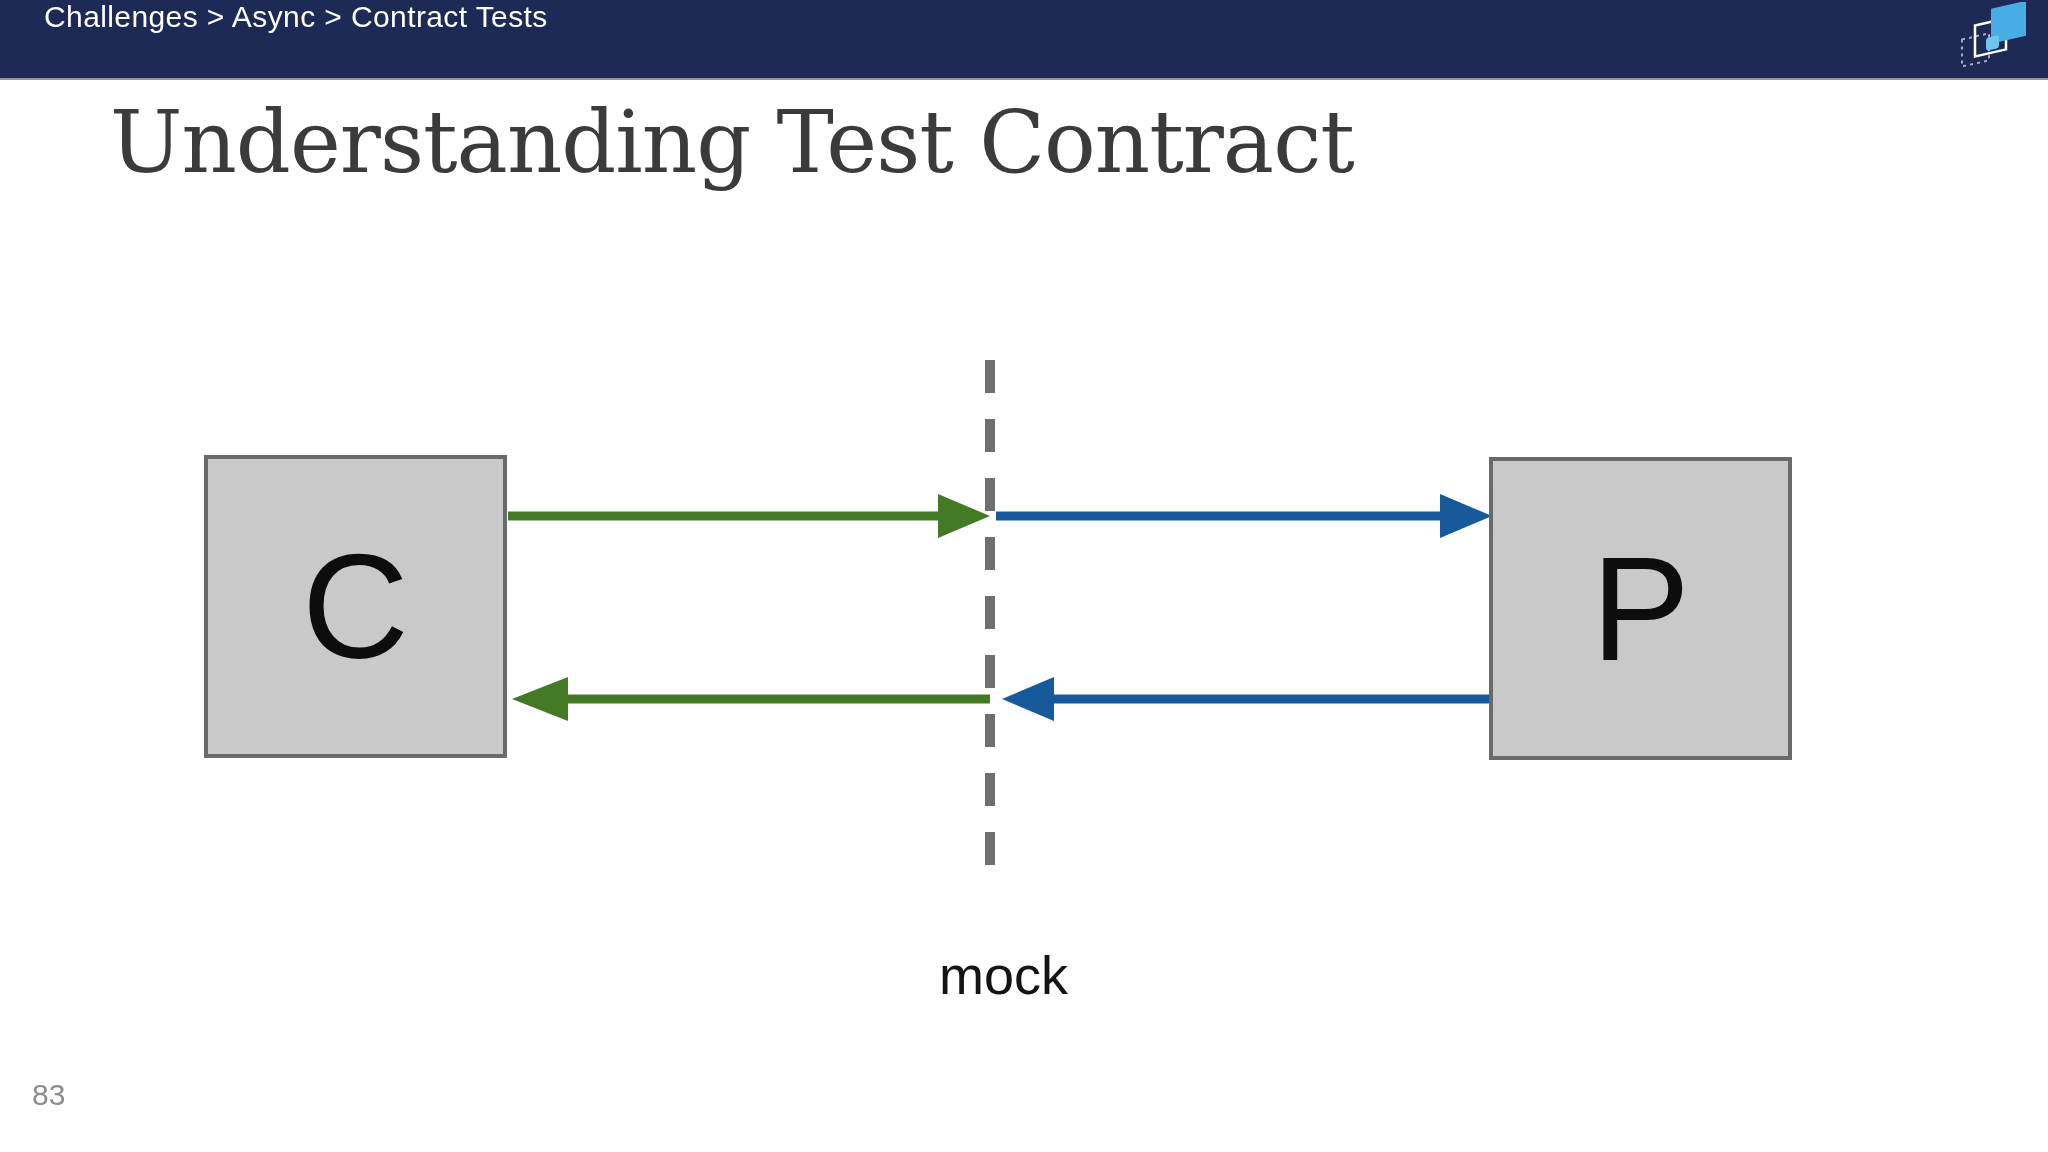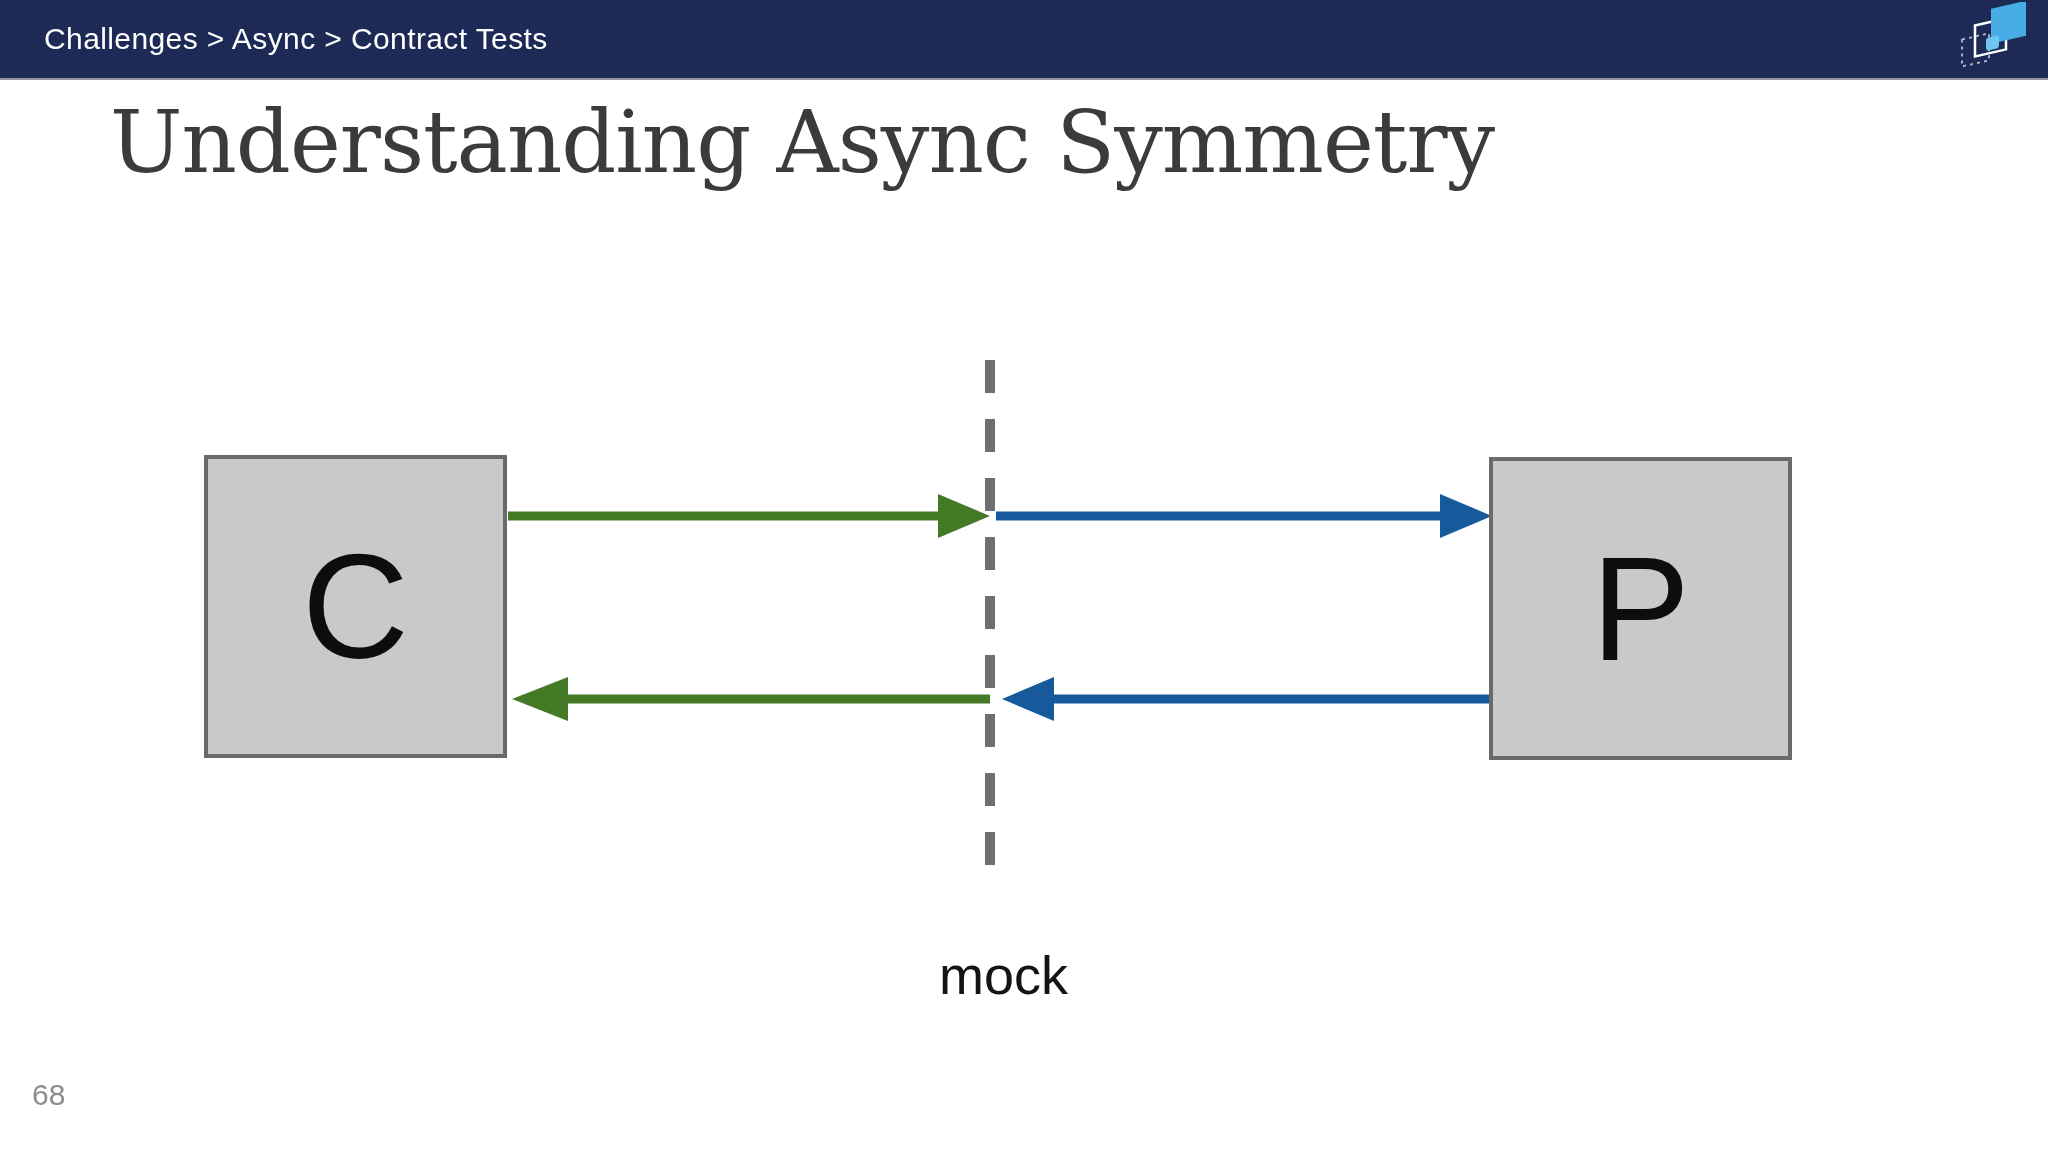--- a/index.html
+++ b/index.html
@@ -18,21 +18,21 @@
   
   .topbar {
     position: absolute;
     top: 0; left: 0;
     width: 100%;
     height: 80px;
     background: #1D2A56;
     border-bottom: 2px solid #95959b;
     box-sizing: border-box;
     display: flex;
-    align-items: center;
+    align-items: flex-start;
   }
   .breadcrumb {
     color: #ffffff;
     font-size: 30px;
     margin-left: 44px;
     letter-spacing: 0.4px;
     white-space: nowrap;
   }
   .logo {
     position: absolute;
@@ -105,21 +105,21 @@
     <svg class="logo" width="78" height="74" viewBox="0 0 78 74">
       <g transform="translate(4,14) skewY(-13)">
         <rect x="2" y="24" width="27" height="27" fill="none" stroke="#aab0c2" stroke-width="2" stroke-dasharray="3 4"></rect>
         <rect x="15" y="13" width="31" height="31" fill="none" stroke="#ffffff" stroke-width="2.5"></rect>
         <rect x="31" y="0" width="35" height="35" fill="#47ADE4"></rect>
         <rect x="26" y="28" width="13" height="13" rx="3" fill="#6EC6EF"></rect>
       </g>
     </svg>
   </header>
 
-  <h1 class="title">Understanding Async Symmetry</h1>
+  <h1 class="title">Understanding Test Contract</h1>
 
   <svg class="diagram-svg" viewBox="0 0 2048 1152">
 
     <line x1="990" y1="360" x2="990" y2="872" stroke-width="10" stroke-dasharray="33 26" stroke="#6F6F6F"></line>
 
     <g>
       <line x1="508" y1="516" x2="942" y2="516" stroke-width="9" stroke="#447A26"></line>
       <polygon points="938,494 990,516 938,538" fill="#447A26"></polygon>
     </g>
 
@@ -142,15 +142,15 @@
   <div class="box box-c">
     <span class="letter">C</span>
   </div>
 
   <div class="box box-p">
     <span class="letter">P</span>
   </div>
 
   <div class="mock-label">mock</div>
 
-  <div class="page-number">68</div>
+  <div class="page-number">83</div>
 
 </div>
 
 </body></html>

